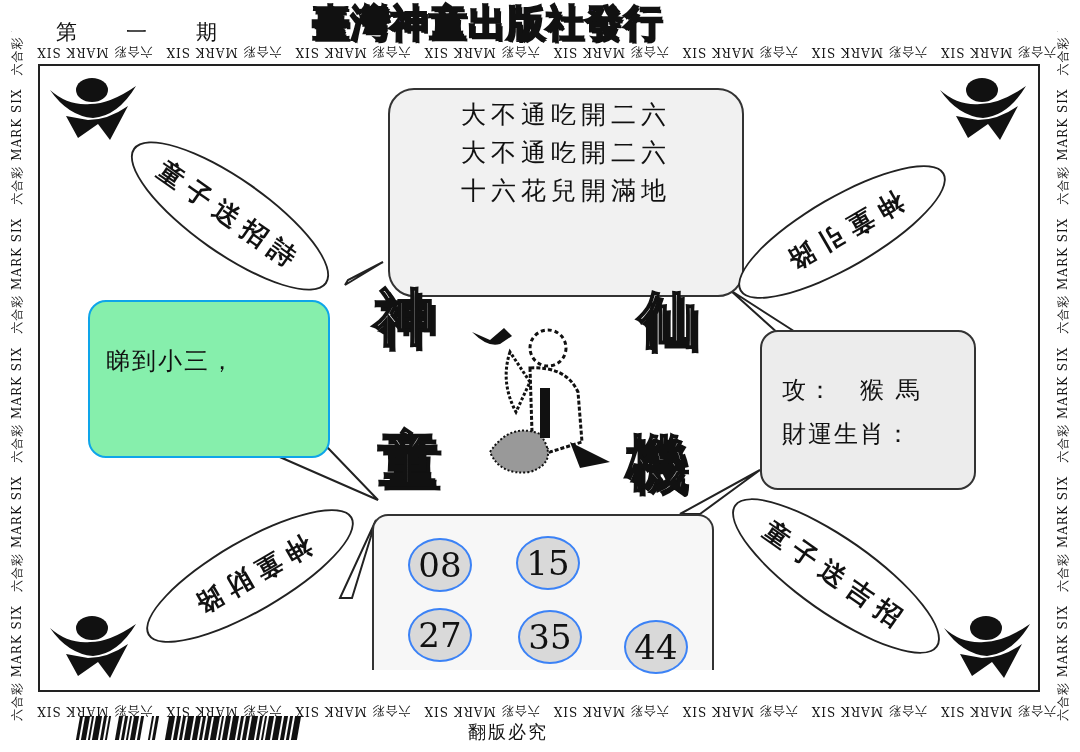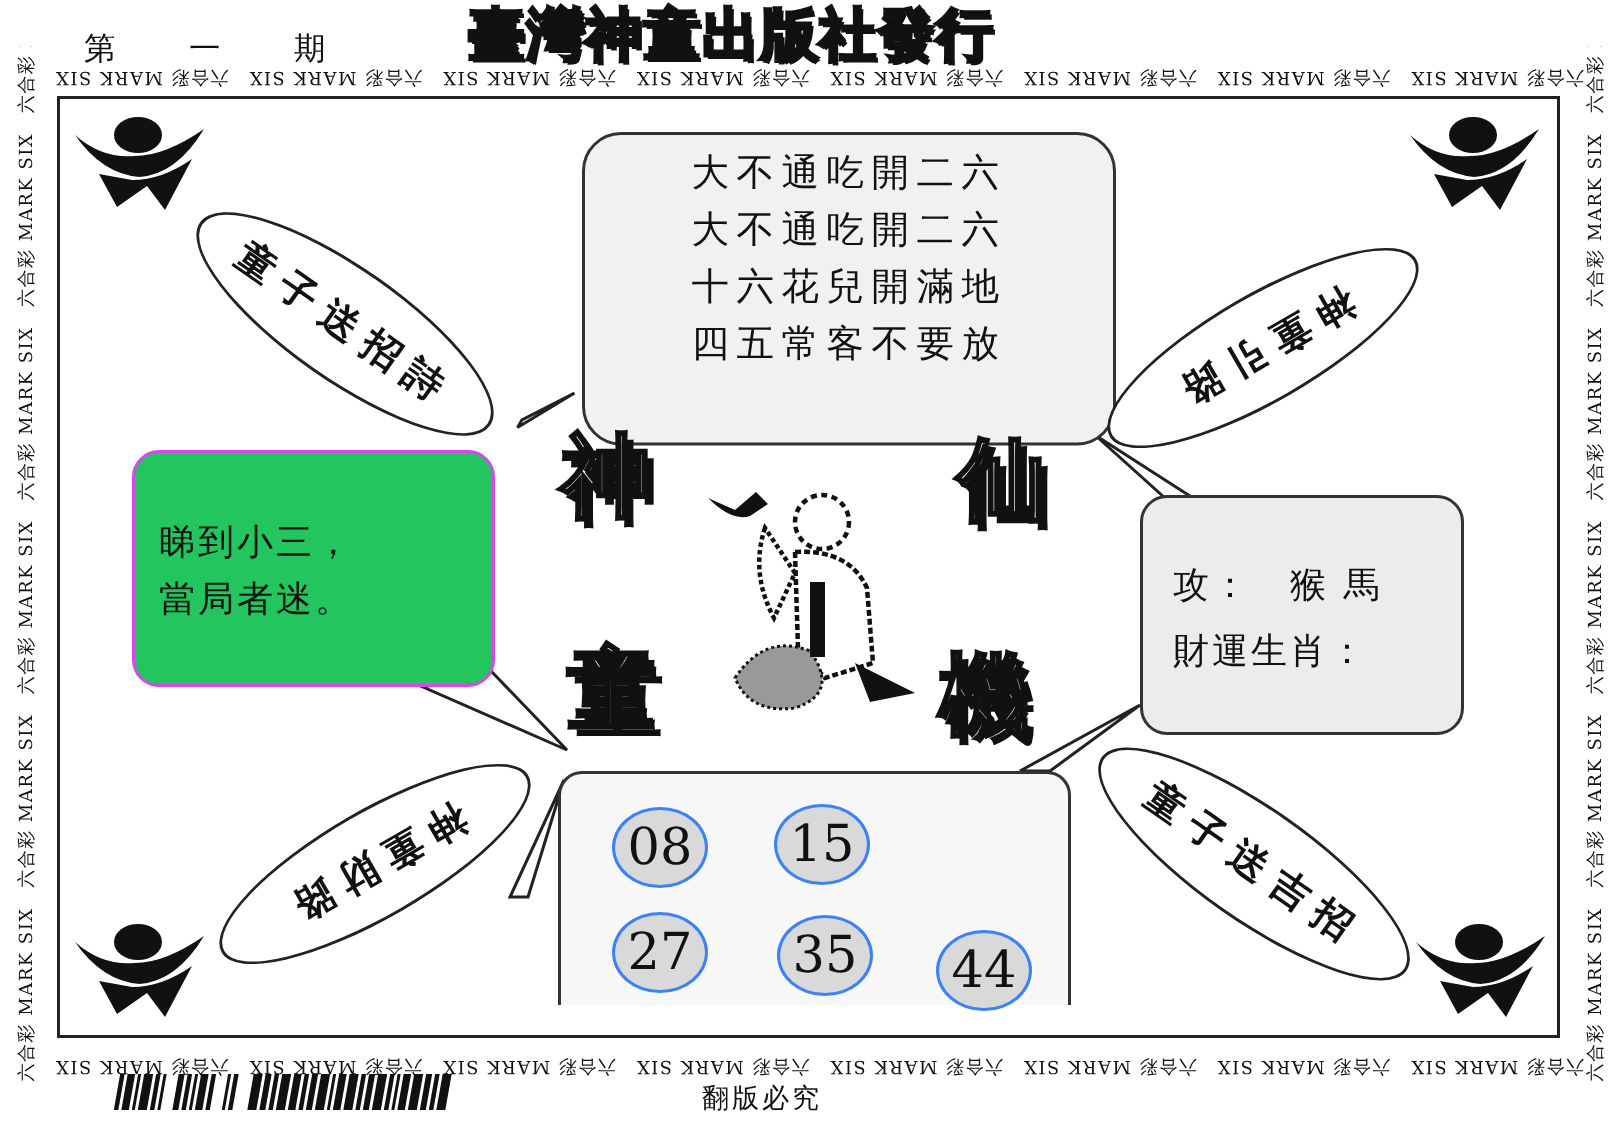--- a/index.html
+++ b/index.html
@@ -10,21 +10,21 @@
     -webkit-text-stroke:2px #111;text-shadow:2px 2px 0 #111;line-height:46px;}
   .strip-h{font-family:"DejaVu Serif",serif;font-size:12px;letter-spacing:1px;white-space:nowrap;transform:rotate(180deg);overflow:hidden;}
   .strip-top{left:26px;top:44px;width:1030px;height:16px;}
   .strip-bot{left:26px;top:703px;width:1030px;height:16px;}
   .strip-v{font-family:"DejaVu Serif",serif;font-size:12px;letter-spacing:1px;white-space:nowrap;overflow:hidden;}
   .strip-left{left:-328px;top:368px;width:690px;height:16px;transform:rotate(-90deg);}
   .strip-right{left:718px;top:368px;width:690px;height:16px;transform:rotate(-90deg);}
   .frame{left:38px;top:64px;width:1002px;height:628px;border:2px solid #222;box-sizing:border-box;}
   .poem{left:388px;top:88px;width:356px;height:209px;border:2px solid #333;border-radius:26px;background:#f1f1f1;box-sizing:border-box;}
   .poem-line{font-family:"DejaVu Serif",serif;font-size:25px;letter-spacing:5px;text-align:center;line-height:38px;}
-  .box-left{left:88px;top:300px;width:242px;height:158px;border:2px solid #d946ef;border-radius:18px;background:#22c55e;box-sizing:border-box;padding:40px 0 0 16px;}
+  .box-left{left:88px;top:300px;width:242px;height:158px;border:2px solid #0ea5e9;border-radius:18px;background:#86efac;box-sizing:border-box;padding:40px 0 0 16px;}
   .box-left div{font-size:24px;line-height:38px;letter-spacing:2px;}
   .box-right{left:760px;top:330px;width:216px;height:160px;border:2px solid #333;border-radius:18px;background:#ececec;box-sizing:border-box;padding:36px 0 0 20px;}
   .box-right div{font-size:24px;line-height:44px;letter-spacing:2px;}
   .numbox{left:372px;top:514px;width:342px;height:156px;border:2px solid #333;border-bottom:none;border-radius:16px 16px 0 0;background:#f7f7f7;box-sizing:border-box;}
   .ball{position:absolute;width:64px;height:54px;border:2px solid #3b82f6;border-radius:50%;background:#d9d9d9;box-sizing:border-box;
     font-family:"DejaVu Serif",serif;font-size:34px;text-align:center;line-height:50px;}
   .ellipse{position:absolute;border:2px solid #222;border-radius:50%;background:#fff;box-sizing:border-box;display:flex;align-items:center;justify-content:center;}
   .ellipse span{font-weight:bold;font-size:26px;letter-spacing:8px;white-space:nowrap;}
   .big{font-family:"DejaVu Serif",serif;font-weight:bold;font-size:60px;color:#fff;-webkit-text-stroke:2px #111;text-shadow:5px 5px 0 #111;}
   .footer{left:468px;top:720px;font-family:"DejaVu Serif",serif;font-size:18px;letter-spacing:2px;}
@@ -73,40 +73,38 @@
   <path d="M2 14 Q20 30 42 28 Q62 28 88 10 Q70 40 45 42 Q20 40 2 14Z" fill="#111"></path>
   <ellipse cx="44" cy="14" rx="16" ry="12" fill="#111"></ellipse>
   <path d="M18 40 L30 62 L50 48 L62 64 L80 30 Q60 44 40 44 Z" fill="#111"></path>
 </svg>
 
 <div class="abs poem">
   <div style="padding-top:6px;">
     <div class="poem-line">大不通吃開二六</div>
     <div class="poem-line">大不通吃開二六</div>
     <div class="poem-line">十六花兒開滿地</div>
-    <div class="poem-line">四五常客不要放</div>
   </div>
 </div>
 
 <div class="ellipse" style="left:112px;top:178px;width:236px;height:76px;transform:rotate(35deg);">
   <span>童子送招詩</span>
 </div>
 <div class="ellipse" style="left:724px;top:196px;width:236px;height:72px;transform:rotate(-30deg);">
   <span style="transform:rotate(180deg);display:inline-block;">神童引路</span>
 </div>
 <div class="ellipse" style="left:132px;top:540px;width:236px;height:72px;transform:rotate(-30deg);">
   <span style="transform:rotate(180deg);display:inline-block;">神童財路</span>
 </div>
 <div class="ellipse" style="left:712px;top:538px;width:248px;height:76px;transform:rotate(35deg);">
   <span>童子送吉招</span>
 </div>
 
 <div class="abs box-left">
   <div>睇到小三，</div>
-  <div>當局者迷。</div>
 </div>
 
 <div class="abs box-right">
   <div>攻：　猴 馬</div>
   <div>財運生肖：</div>
 </div>
 
 <div class="abs big" style="left:374px;top:278px;">神</div>
 <div class="abs big" style="left:638px;top:280px;">仙</div>
 <div class="abs big" style="left:378px;top:420px;">童</div>

